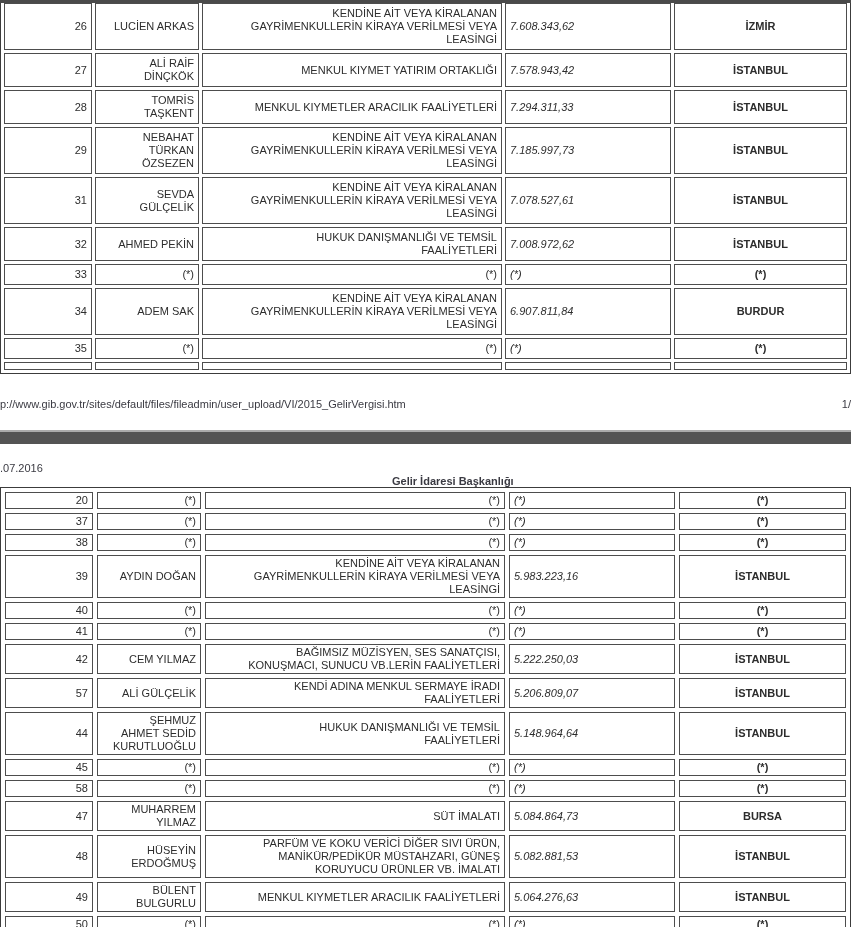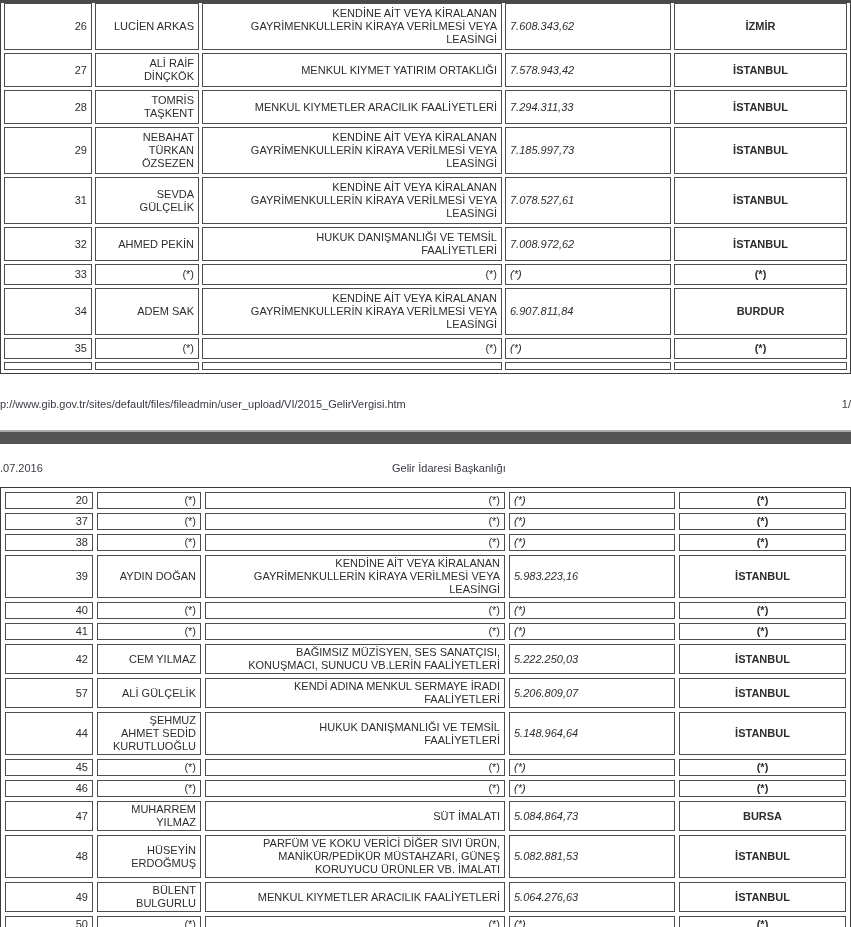--- a/index.html
+++ b/index.html
@@ -69,21 +69,21 @@
   
   .page2-header {
     position: relative;
     margin-top: 17px;
     height: 14px;
     font-size: 11px;
     line-height: 14px;
     color: #3a3a42;
   }
   .header-date  { position: absolute; left: 0; top: 0; white-space: nowrap; }
-  .header-title { position: absolute; left: 392px; top: 0; white-space: nowrap; }
+  .header-title { position: absolute; left: 392px; top: 13px; white-space: nowrap; font-weight: bold; }
 
   .page2-body { margin-top: 12px; }
 </style>
 </head>
 <body>
 
 <div class="page1-clip">
   <table class="tax-table t1">
     <colgroup>
       <col style="width:88px">
@@ -296,21 +296,21 @@
 
         <tr>
           <td class="c-rank">45</td>
           <td class="c-name">(*)</td>
           <td class="c-act">(*)</td>
           <td class="c-amount">(*)</td>
           <td class="c-city">(*)</td>
         </tr>
 
         <tr>
-          <td class="c-rank">46</td>
+          <td class="c-rank">58</td>
           <td class="c-name">(*)</td>
           <td class="c-act">(*)</td>
           <td class="c-amount">(*)</td>
           <td class="c-city">(*)</td>
         </tr>
 
         <tr>
           <td class="c-rank">47</td>
           <td class="c-name">MUHARREM
 YILMAZ</td>

